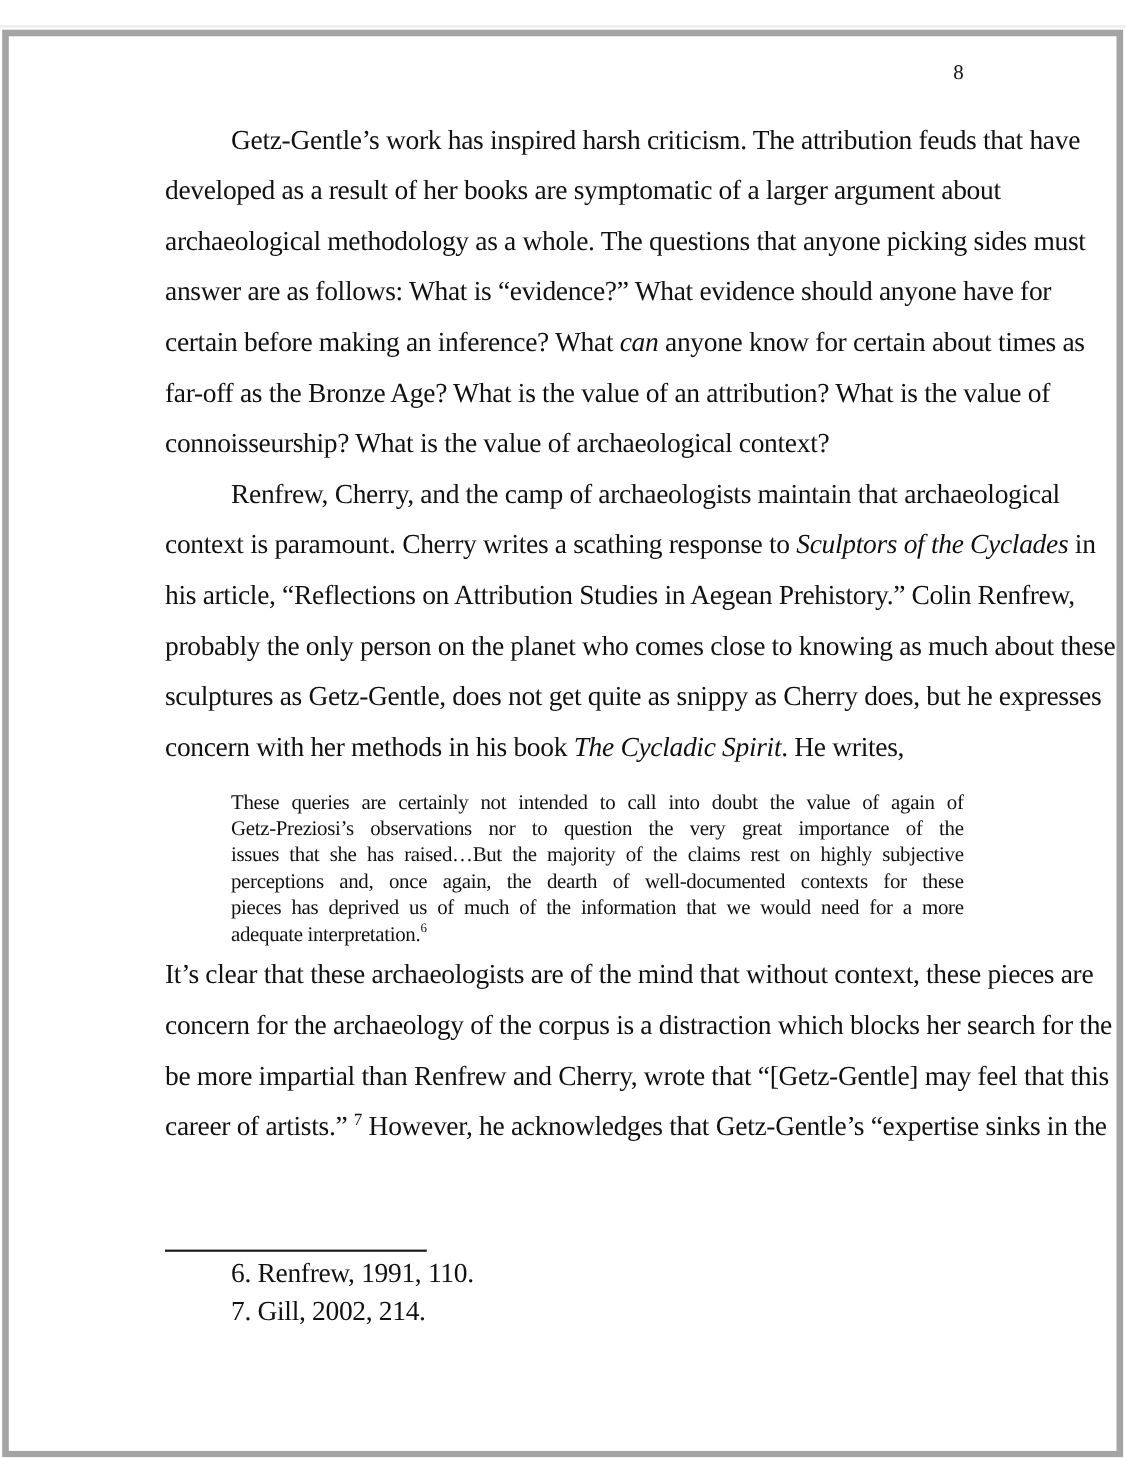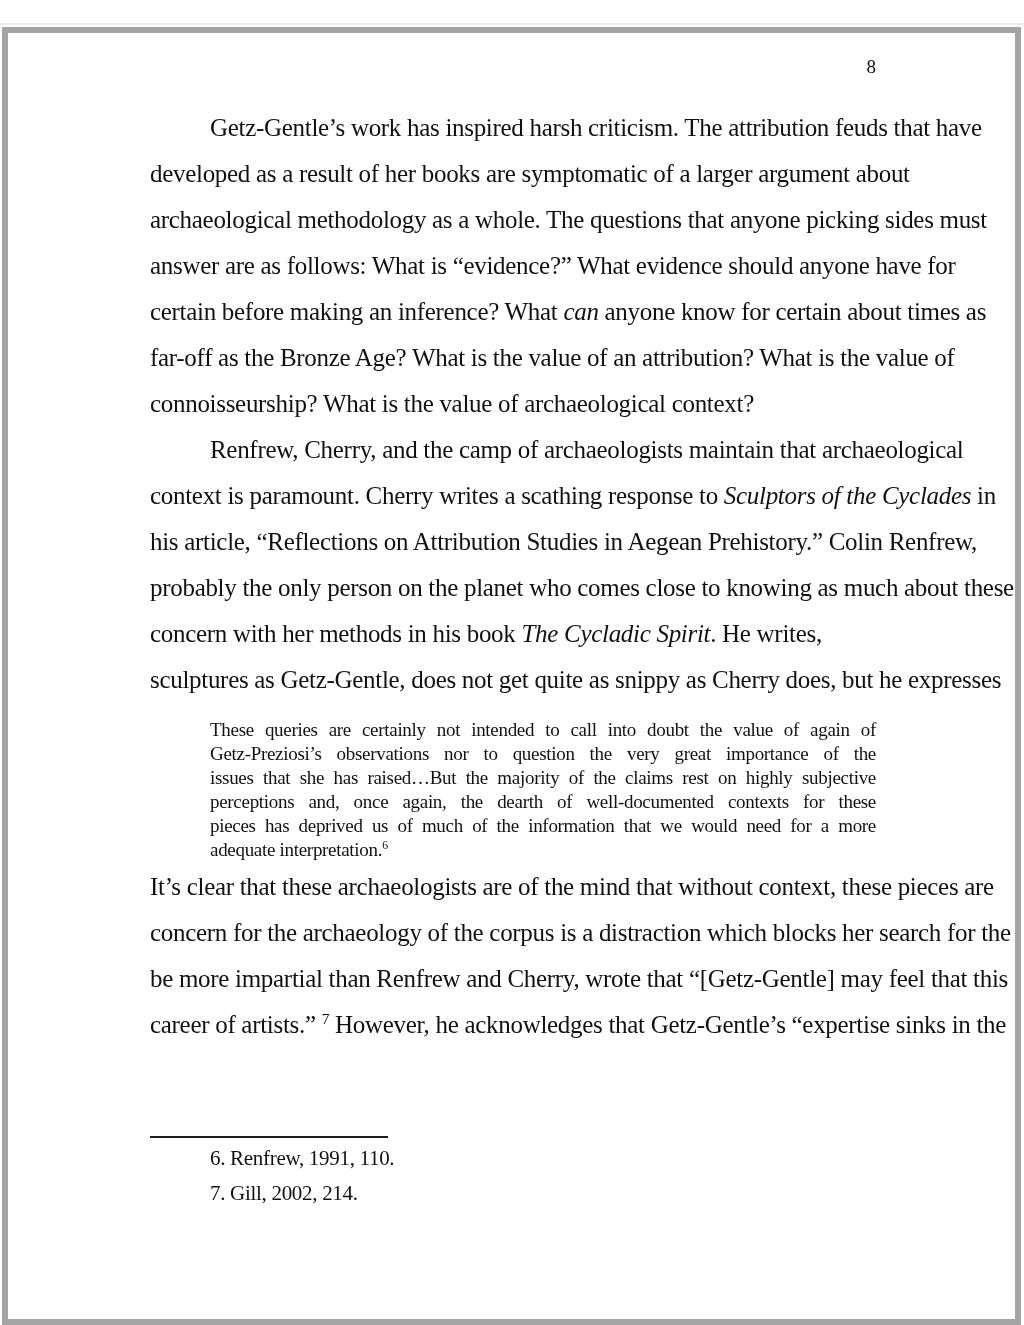--- a/index.html
+++ b/index.html
@@ -95,21 +95,21 @@
     top: 1136px;
     left: 150px;
     width: 238px;
     height: 2px;
     background: #1c1c1c;
   }
   .footnote {
     position: absolute;
     left: 150px;
     width: 726px;
-    font-size: 21px;
+    font-size: 25px;
     line-height: 24px;
     letter-spacing: -0.3px;
     text-indent: 60px;
     white-space: nowrap;
   }
   #fn1 { top: 1146px; }
   #fn2 { top: 1181px; }
 </style>
 </head>
 <body>
@@ -129,22 +129,22 @@
         <div class="line">certain before making an inference? What <i>can</i> anyone know for certain about times as</div>
         <div class="line">far-off as the Bronze Age? What is the value of an attribution? What is the value of</div>
         <div class="line">connoisseurship? What is the value of archaeological context?</div>
       </div>
 
     <div id="p2" class="para indent">
         <div class="line">Renfrew, Cherry, and the camp of archaeologists maintain that archaeological</div>
         <div class="line">context is paramount. Cherry writes a scathing response to <i>Sculptors of the Cyclades</i> in</div>
         <div class="line">his article, “Reflections on Attribution Studies in Aegean Prehistory.” Colin Renfrew,</div>
         <div class="line">probably the only person on the planet who comes close to knowing as much about these</div>
+        <div class="line">sculptures as Getz-Gentle, does not get quite as snippy as Cherry does, but he expresses</div>
         <div class="line">concern with her methods in his book <i>The Cycladic Spirit</i>. He writes,</div>
-        <div class="line">sculptures as Getz-Gentle, does not get quite as snippy as Cherry does, but he expresses</div>
       </div>
 
     <div id="bq" class="bq">
         <div class="line">These queries are certainly not intended to call into doubt the value of again of</div>
         <div class="line">Getz-Preziosi’s observations nor to question the very great importance of the</div>
         <div class="line">issues that she has raised…But the majority of the claims rest on highly subjective</div>
         <div class="line">perceptions and, once again, the dearth of well-documented contexts for these</div>
         <div class="line">pieces has deprived us of much of the information that we would need for a more</div>
         <div class="line">adequate interpretation.<sup>6</sup></div>
       </div>

